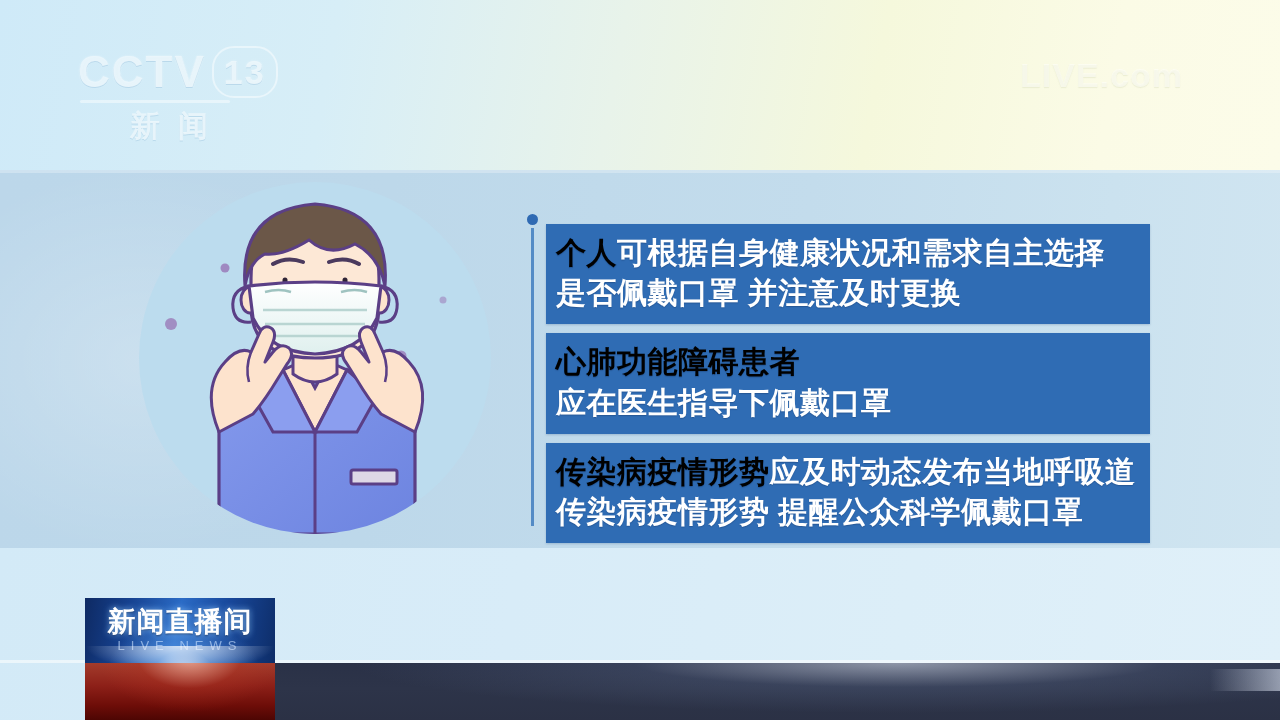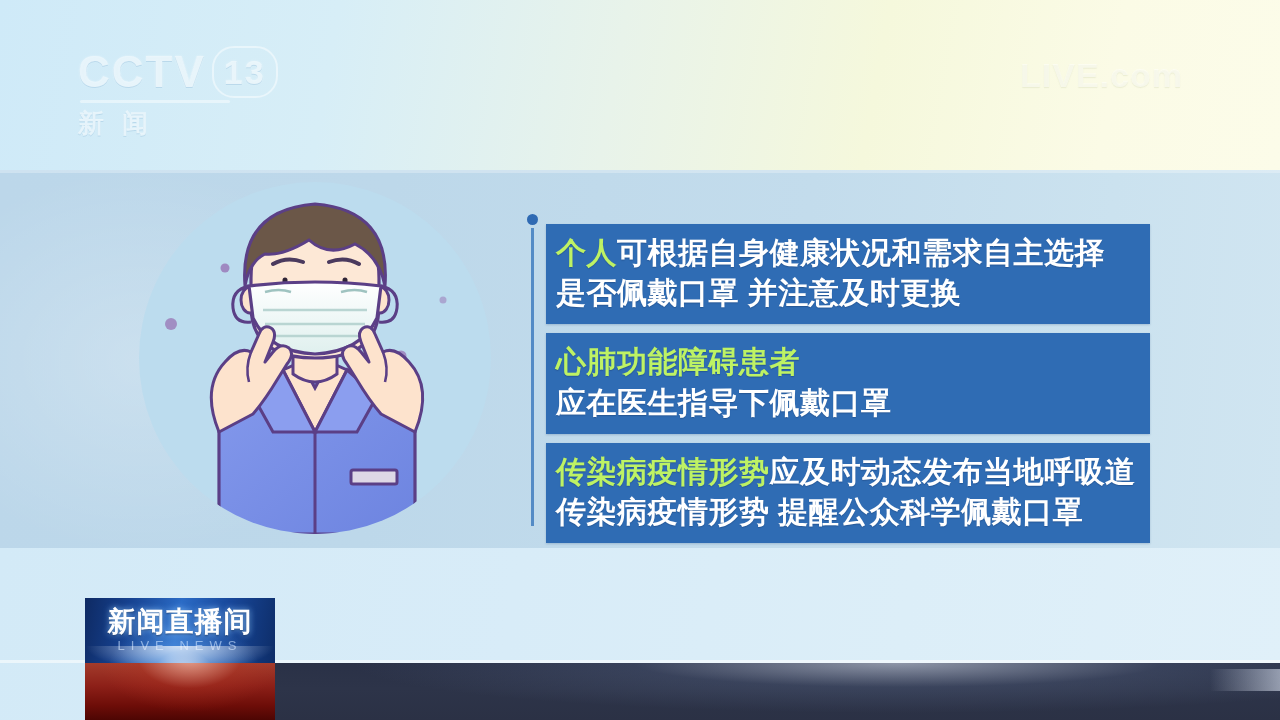--- a/index.html
+++ b/index.html
@@ -45,23 +45,24 @@
     display:flex;align-items:center;gap:6px;
   }
   .logo .thirteen{
     display:inline-block;border:2px solid rgba(255,255,255,.85);
     border-radius:22px;padding:4px 10px;font-size:34px;line-height:40px;
   }
   .logo .rule{
     width:150px;height:3px;background:rgba(255,255,255,.8);margin:2px 0 3px 2px;border-radius:2px;
   }
   .logo .row2{
-    font-size:26px;font-weight:bold;letter-spacing:18px;
+    font-size:30px;font-weight:bold;letter-spacing:18px;
     color:rgba(255,255,255,.92);
     text-shadow:0 1px 0 rgba(120,170,205,.5);
+    text-align:center;
   }
 
   
   .watermark{
     position:absolute;left:1020px;top:56px;width:190px;height:50px;
     font-size:34px;font-weight:bold;letter-spacing:1px;
     color:rgba(255,255,255,.62);
     text-shadow:0 1px 1px rgba(210,215,180,.5);
     opacity:.75;
   }
@@ -98,21 +99,21 @@
     margin-bottom:9px;
     padding:9px 12px 11px 10px;
     box-sizing:border-box;
     box-shadow:0 1px 2px rgba(40,80,130,.25);
   }
   .blk .ln{
     font-size:30px;font-weight:bold;line-height:1.34;
     color:#ffffff;letter-spacing:.5px;white-space:nowrap;
     text-shadow:0 1px 1px rgba(20,50,95,.35);
   }
-  .hl{color:#bef264;}
+  .hl{color:#000000;}
 
   
   .banner{
     position:absolute;left:85px;top:598px;width:190px;height:73px;
     background:
       radial-gradient(ellipse at 52% 105%,rgba(255,255,255,.85) 0%,rgba(120,190,255,.35) 22%,rgba(0,0,0,0) 55%),
       linear-gradient(100deg,#0e2a63 0%,#16418f 22%,#2b6bc6 48%,#18479a 72%,#0d2c66 100%);
     overflow:hidden;
   }
   .banner .bz{

